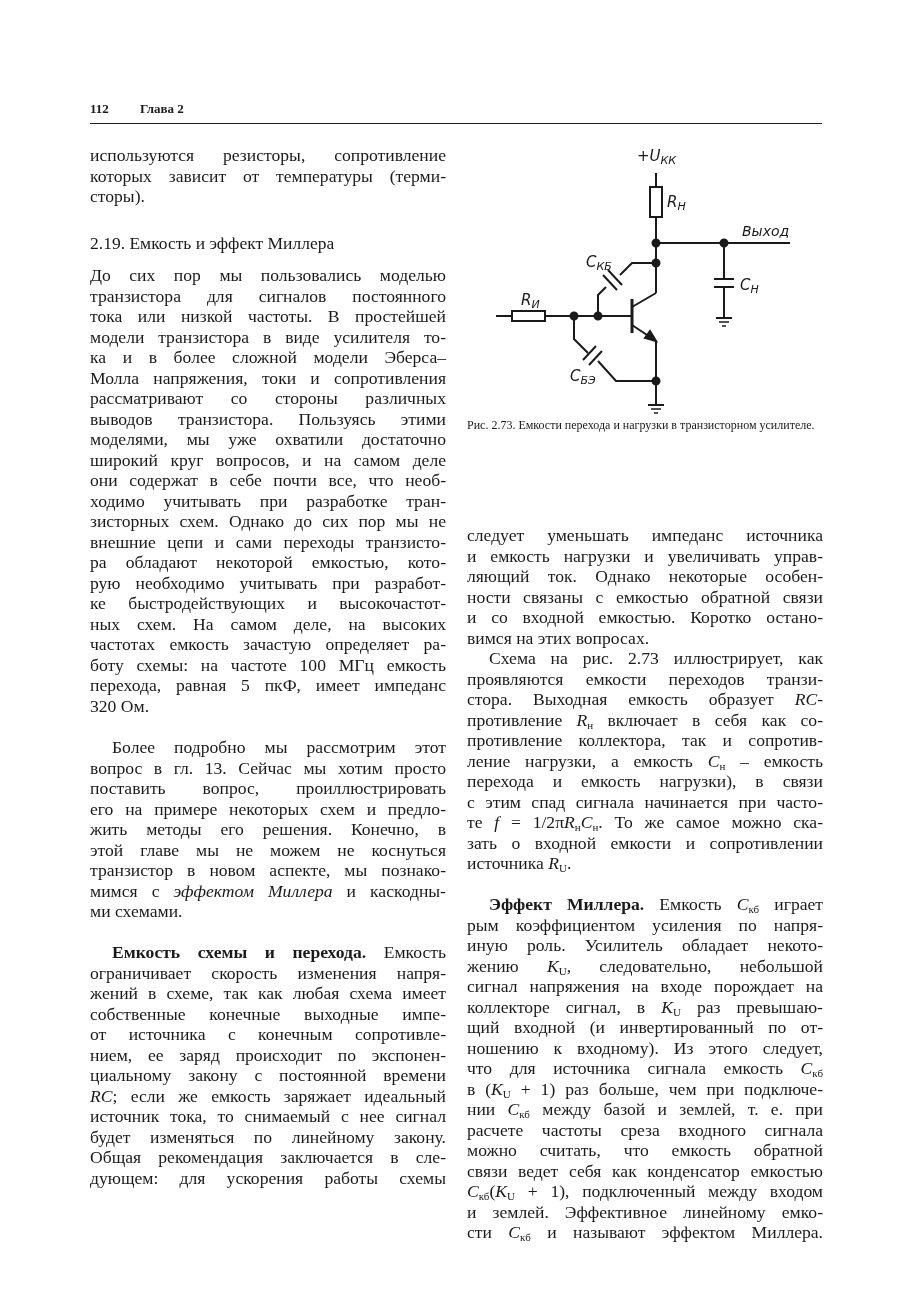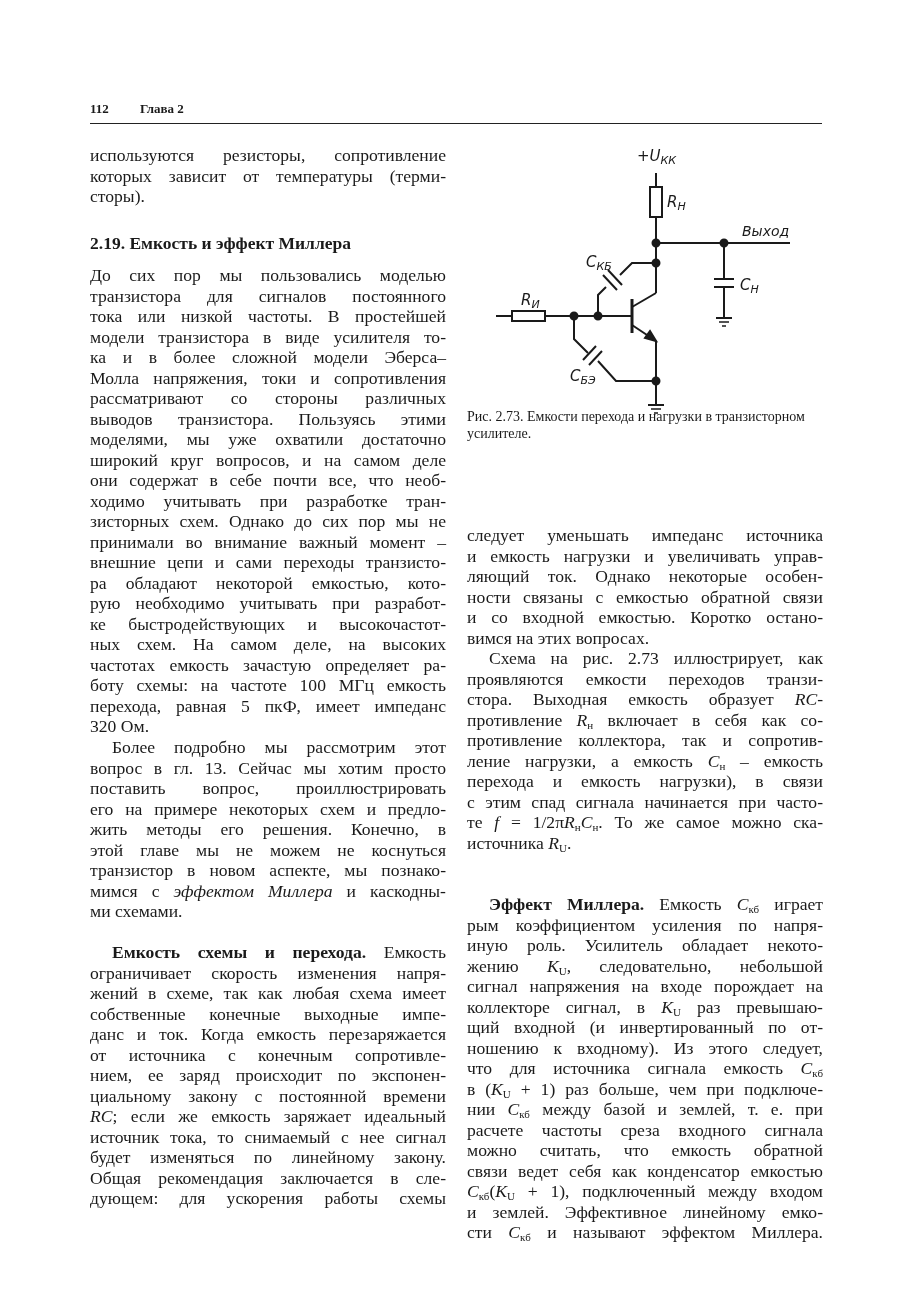--- a/index.html
+++ b/index.html
@@ -8,25 +8,25 @@
   .header { position: absolute; left: 90px; top: 101px; width: 732px; height: 22px;
             border-bottom: 1.5px solid #222; font-weight: bold; font-size: 13px; }
   .header .pg { position: absolute; left: 0; top: 0; }
   .header .ch { position: absolute; left: 50px; top: 0; }
   .col { position: absolute; font-size: 17.6px; line-height: 20.5px; }
   .left { left: 90px; width: 356px; }
   .right { left: 467px; width: 356px; margin-top: 39px; }
   .line { display: block; white-space: nowrap; text-align: justify; text-align-last: justify; height: 20.5px; }
   .line.last { text-align-last: left; }
   .ind { padding-left: 22px; }
-  .h2 { font-weight: bold; font-size: 17.5px; white-space: nowrap; }
+  .h2 { font-weight: normal; font-size: 17.5px; white-space: nowrap; }
   b { font-weight: bold; }
   i { }
   sub { font-size: 11px; vertical-align: -3px; line-height: 0; }
-  .caption { position: absolute; left: 467px; top: 408px; width: 356px; font-size: 14px; line-height: 17px; }
+  .caption { position: absolute; left: 467px; top: 417px; width: 356px; font-size: 12px; line-height: 17px; }
   .fig { position: absolute; left: 470px; top: 135px; width: 340px; height: 290px; }
   .fig text { font-family: "DejaVu Sans", sans-serif; font-style: italic; }
 </style>
 </head>
 <body>
 
 <div class="header">
   <span class="pg">112</span>
   <span class="ch">Глава 2</span>
 </div>
@@ -46,21 +46,20 @@
     <span class="line">модели транзистора в виде усилителя то-</span>
     <span class="line">ка и в более сложной модели Эберса–</span>
     <span class="line">Молла напряжения, токи и сопротивления</span>
     <span class="line">рассматривают со стороны различных</span>
     <span class="line">выводов транзистора. Пользуясь этими</span>
     <span class="line">моделями, мы уже охватили достаточно</span>
     <span class="line">широкий круг вопросов, и на самом деле</span>
     <span class="line">они содержат в себе почти все, что необ-</span>
     <span class="line">ходимо учитывать при разработке тран-</span>
     <span class="line">зисторных схем. Однако до сих пор мы не</span>
-    <span class="line">принимали во внимание важный момент –</span>
     <span class="line">внешние цепи и сами переходы транзисто-</span>
     <span class="line">ра обладают некоторой емкостью, кото-</span>
     <span class="line">рую необходимо учитывать при разработ-</span>
     <span class="line">ке быстродействующих и высокочастот-</span>
     <span class="line">ных схем. На самом деле, на высоких</span>
     <span class="line">частотах емкость зачастую определяет ра-</span>
     <span class="line">боту схемы: на частоте 100 МГц емкость</span>
     <span class="line">перехода, равная 5 пкФ, имеет импеданс</span>
     <span class="line last">320 Ом.</span>
   </div>
@@ -75,21 +74,20 @@
   <span class="line">транзистор в новом аспекте, мы познако-</span>
   <span class="line"><span>мимся с </span><i>эффектом Миллера</i><span> и каскодны-</span></span>
   <span class="line last">ми схемами.</span>
 </div>
 
 <div class="col left" style="top:942px">
   <span class="line ind"><b>Емкость схемы и перехода.</b><span> Емкость</span></span>
   <span class="line">ограничивает скорость изменения напря-</span>
   <span class="line">жений в схеме, так как любая схема имеет</span>
   <span class="line">собственные конечные выходные импе-</span>
-  <span class="line">данс и ток. Когда емкость перезаряжается</span>
   <span class="line">от источника с конечным сопротивле-</span>
   <span class="line">нием, ее заряд происходит по экспонен-</span>
   <span class="line">циальному закону с постоянной времени</span>
   <span class="line"><i>RC</i><span>; если же емкость заряжает идеальный</span></span>
   <span class="line">источник тока, то снимаемый с нее сигнал</span>
   <span class="line">будет изменяться по линейному закону.</span>
   <span class="line">Общая рекомендация заключается в сле-</span>
   <span class="line">дующем: для ускорения работы схемы</span>
 </div>
 
@@ -165,20 +163,21 @@
 <div class="col right" style="top:609px">
   <span class="line ind">Схема на рис. 2.73 иллюстрирует, как</span>
   <span class="line">проявляются емкости переходов транзи-</span>
   <span class="line"><span>стора. Выходная емкость образует </span><i>RC</i><span>-</span></span>
   <span class="line"><span>противление </span><i>R</i><sub>н</sub><span> включает в себя как со-</span></span>
   <span class="line">противление коллектора, так и сопротив-</span>
   <span class="line"><span>ление нагрузки, а емкость </span><i>C</i><sub>н</sub><span> – емкость</span></span>
   <span class="line">перехода и емкость нагрузки), в связи</span>
   <span class="line">с этим спад сигнала начинается при часто-</span>
   <span class="line"><span>те </span><i>f</i><span> = 1/2π</span><i>R</i><sub>н</sub><i>C</i><sub>н</sub><span>. То же самое можно ска-</span></span>
+  <span class="line">зать о входной емкости и сопротивлении</span>
   <span class="line last"><span>источника </span><i>R</i><sub>U</sub><span>.</span></span>
 </div>
 
 <div class="col right" style="top:855px">
   <span class="line ind"><b>Эффект Миллера.</b><span> Емкость </span><i>C</i><sub>кб</sub><span> играет</span></span>
   <span class="line">рым коэффициентом усиления по напря-</span>
   <span class="line">иную роль. Усилитель обладает некото-</span>
   <span class="line"><span>жению </span><i>K</i><sub>U</sub><span>, следовательно, небольшой</span></span>
   <span class="line">сигнал напряжения на входе порождает на</span>
   <span class="line"><span>коллекторе сигнал, в </span><i>K</i><sub>U</sub><span> раз превышаю-</span></span>

